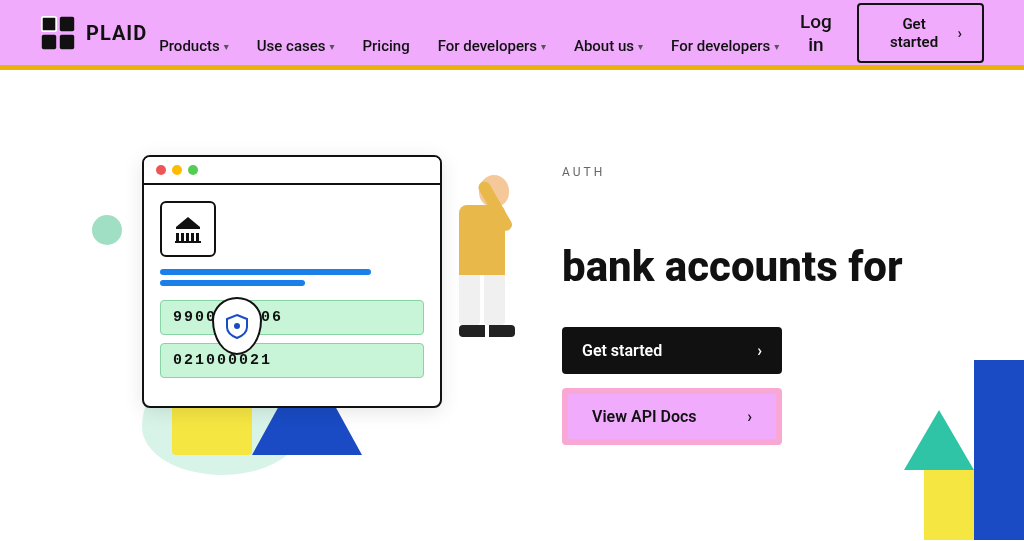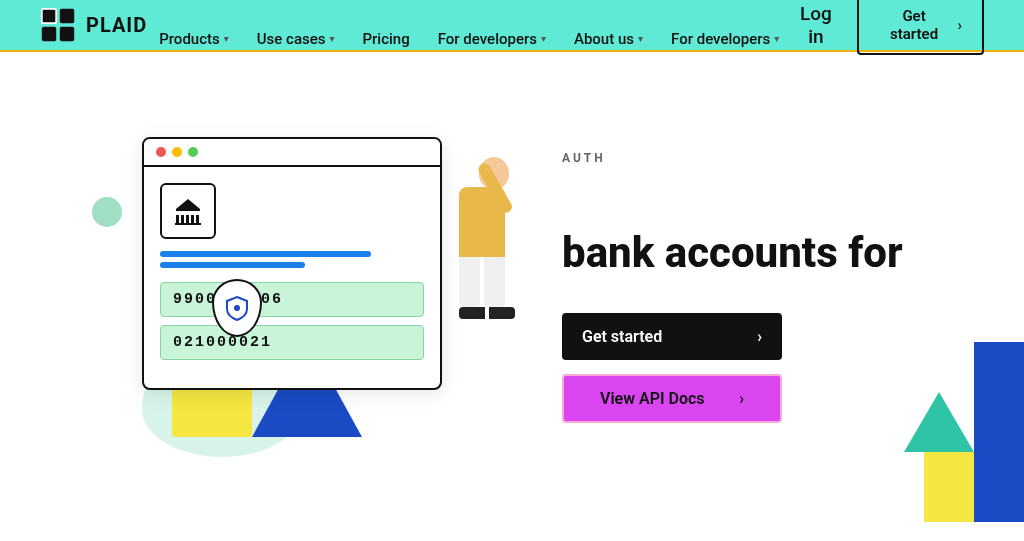--- a/index.html
+++ b/index.html
@@ -1,22 +1,22 @@
 <!DOCTYPE html>
 <html><head>
   <meta charset="utf-8">
   <style>
     * { margin: 0; padding: 0; box-sizing: border-box; }
     body { font-family: -apple-system, BlinkMacSystemFont, 'Segoe UI', Roboto, sans-serif; background: #fff; overflow-x: hidden; }
 
     
     nav {
       display: flex; align-items: center; justify-content: space-between;
-      padding: 0 40px; height: 52px; border-bottom: 2px solid #eab308;
-      position: relative; z-index: 10; background: #5eead4;
+      padding: 0 40px; height: 70px; border-bottom: 5px solid #eab308;
+      position: relative; z-index: 10; background: #f0abfc;
     }
     .nav-logo { display: flex; align-items: center; gap: 10px; text-decoration: none; }
     .nav-logo-icon {
       width: 36px; height: 36px;
     }
     .nav-logo-text {
       font-size: 20px; font-weight: 700; color: #111; letter-spacing: 1px;
     }
     .nav-links { display: flex; align-items: center; gap: 4px; margin-top: 27px; }
     .nav-link {
@@ -160,38 +160,38 @@
     }
 
     
     .deco-right {
       position: absolute; right: 0; bottom: 60px;
     }
 
     
     .hero-text { flex: 0 0 360px; }
     .auth-label {
-      font-size: 12px; font-weight: 700; letter-spacing: 3px;
+      font-size: 12px; font-weight: 400; letter-spacing: 3px;
       color: #666; margin-bottom: 16px; text-transform: uppercase;
     }
     .hero-heading {
       font-size: 42px; font-weight: 800; color: #111;
       line-height: 1.15; margin-bottom: 36px;
     }
     .btn-primary {
       display: flex; align-items: center; justify-content: space-between;
       width: 220px; padding: 14px 20px;
       background: #111; color: #fff; border: none; border-radius: 4px;
       font-size: 16px; font-weight: 600; cursor: pointer; font-family: inherit;
       margin-bottom: 14px;
     }
     .btn-secondary {
       display: flex; align-items: center; justify-content: space-between;
-      width: 220px; padding: 13px 36px;
-      background: #d946ef; color: #111; border: 2px solid #f9a8d4; border-radius: 4px;
+      width: 220px; padding: 13px 24px;
+      background: #f0abfc; color: #111; border: 6px solid #f9a8d4; border-radius: 4px;
       font-size: 16px; font-weight: 600; cursor: pointer; font-family: inherit;
     }
     .btn-arrow { font-size: 16px; }
   </style>
 </head>
 <body>
 
 <nav>
   <a class="nav-logo" href="#">
     <svg class="nav-logo-icon" viewBox="0 0 40 40" fill="none">

